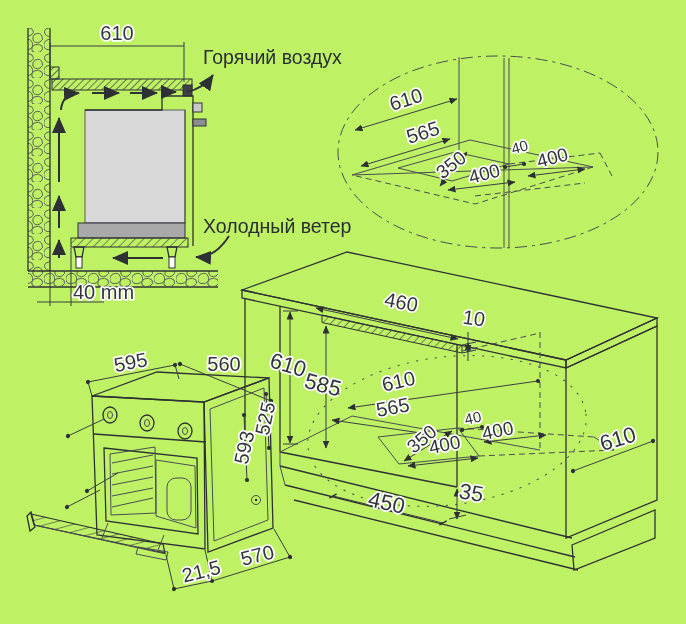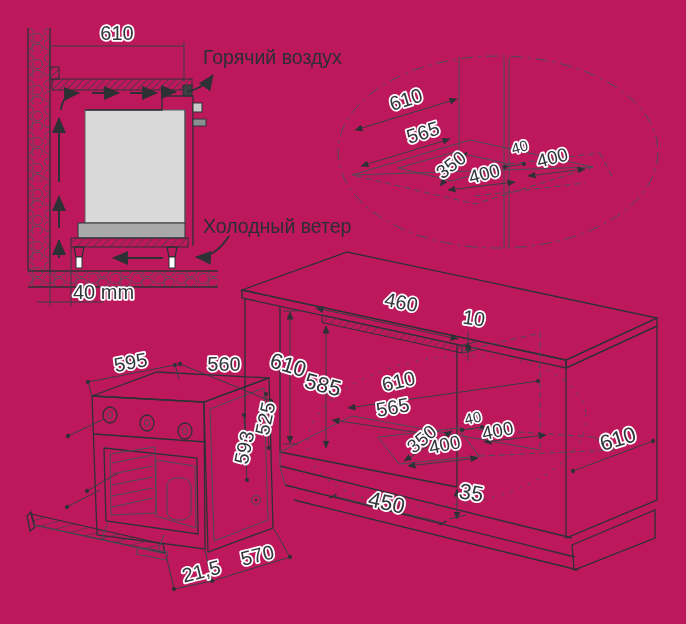--- a/index.html
+++ b/index.html
@@ -1,16 +1,16 @@
 <!DOCTYPE html>
 <html><head>
 <meta charset="utf-8">
 <style>
   html,body{margin:0;padding:0;background:#fff;}
-  .stage{width:686px;height:624px;position:relative;background:#be185d;overflow:hidden;}
+  .stage{width:686px;height:624px;position:relative;background:#bef264;overflow:hidden;}
   svg{display:block;}
   text{font-family:"Liberation Sans","DejaVu Sans",sans-serif;}
   .dim{font-size:20px;fill:#33373c;paint-order:stroke;stroke:#ffffff;stroke-width:3.5px;stroke-linejoin:round;}
   .dim-lg{font-size:22px;}
   .dim-md{font-size:19px;}
   .dim-sm{font-size:15px;}
   .lbl{font-size:19.5px;fill:#2b2e33;}
   .ln{stroke:#2e3134;stroke-width:1.3;fill:none;}
   .ln-thin{stroke:#4a4d52;stroke-width:1;fill:none;}
   .dimln{stroke:#3a3d41;stroke-width:1;fill:none;}

